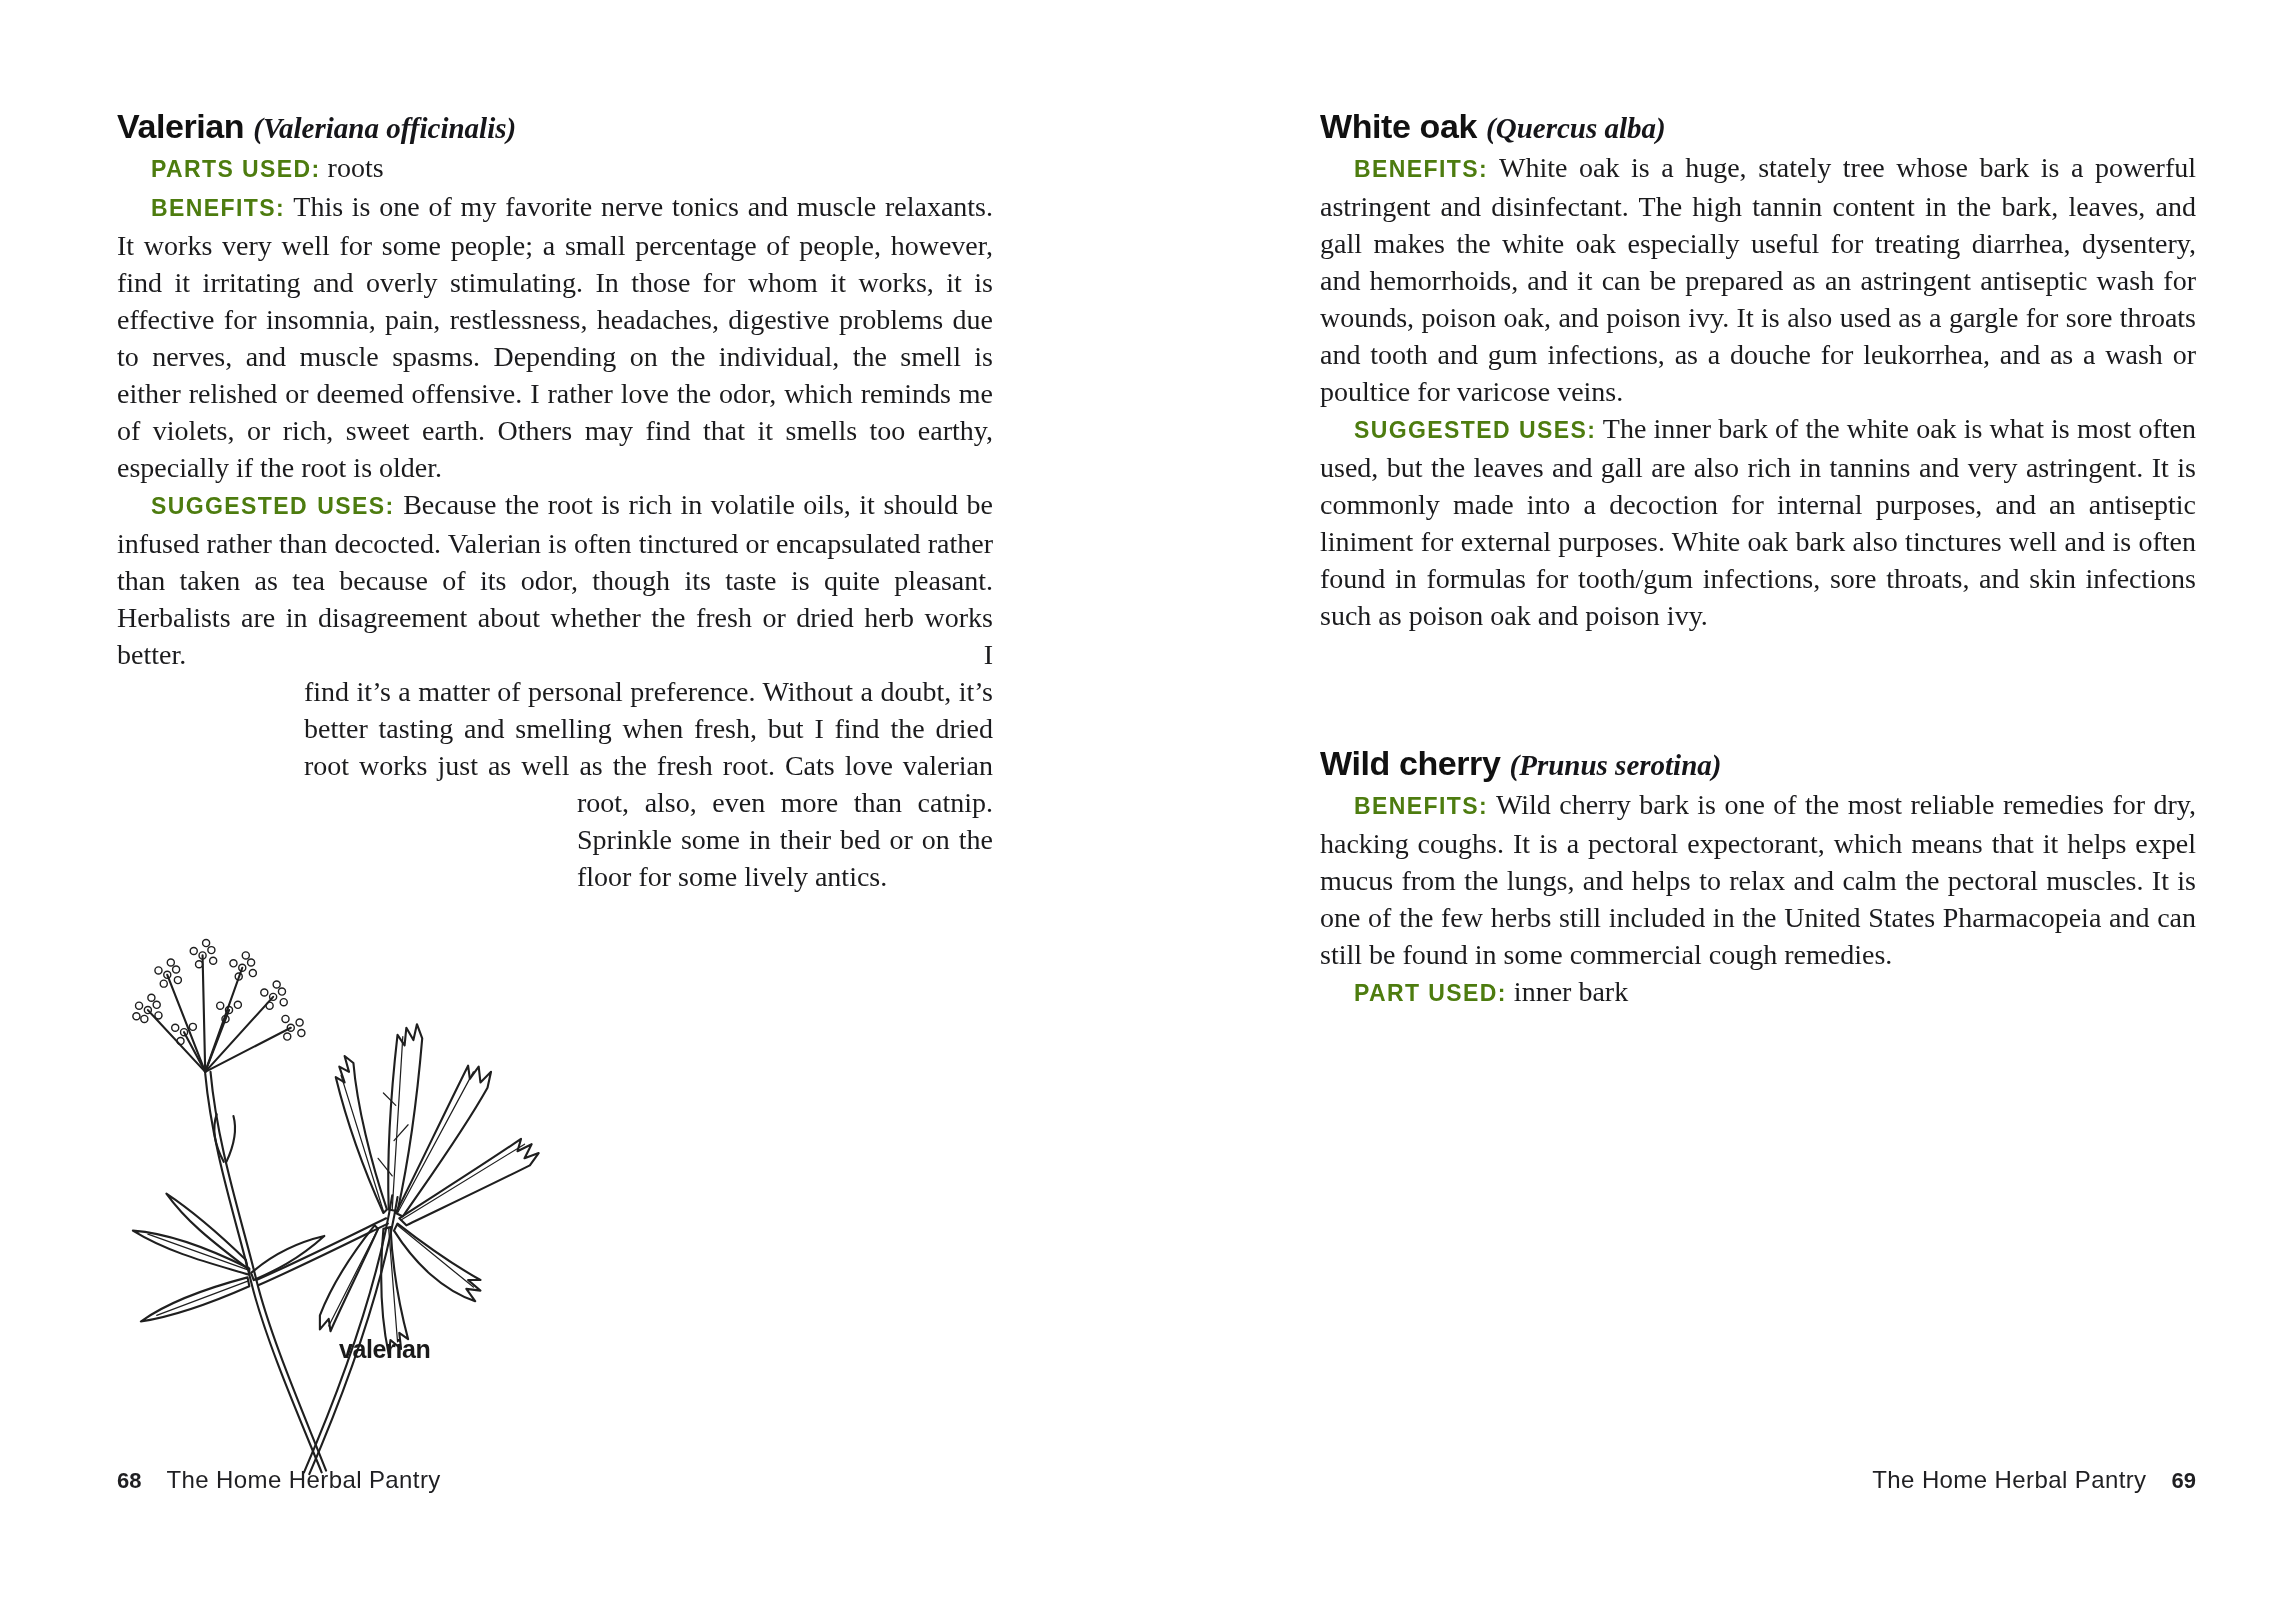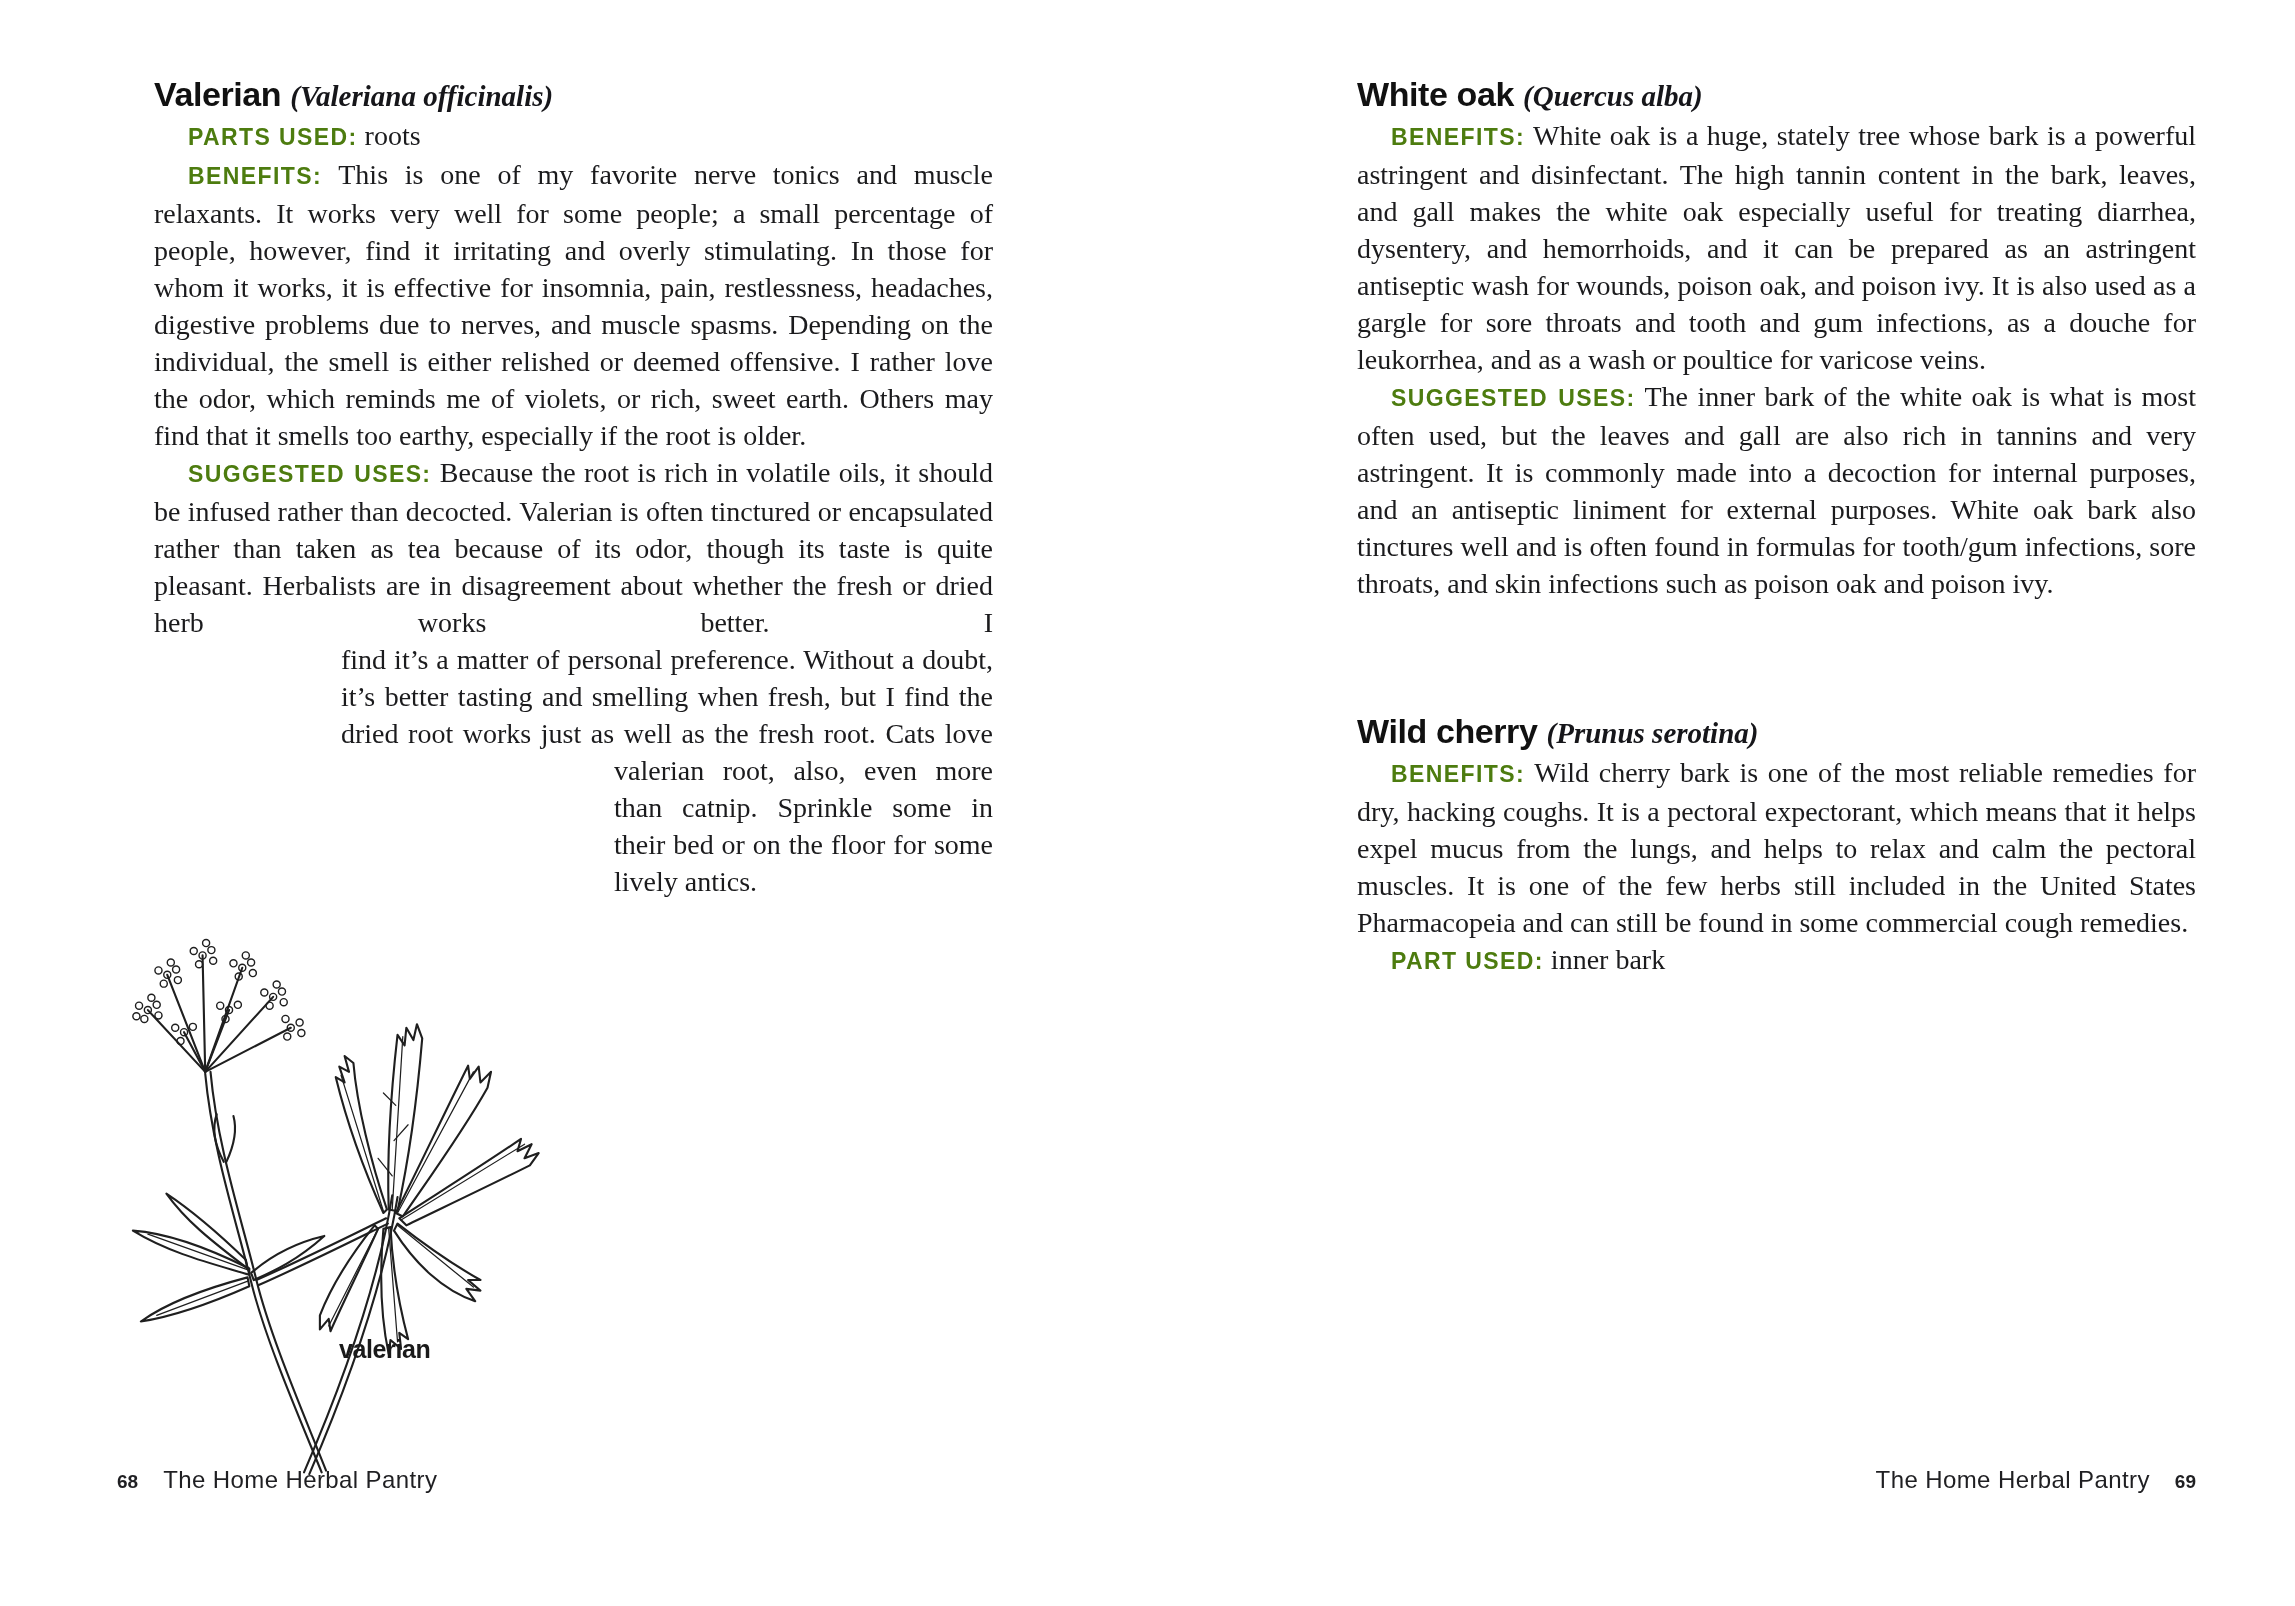--- a/index.html
+++ b/index.html
@@ -2,21 +2,21 @@
 <html style="font-size:14px"><head>
 <meta charset="utf-8">
 <style>
   * { margin:0; padding:0; box-sizing:border-box; }
   html,body { width:2295px; height:1607px; background:#ffffff; overflow:hidden; }
   body { font-family:"Liberation Serif", serif; color:#1b1b1d; }
 
   .page { position:absolute; top:0; height:1607px; }
   .page-left  { left:117px; width:876px; }
   .page-right { left:1320px; width:876px; }
-  .content { padding-top:74px;margin-left:37px; }
+  .content { padding-top:106px; }
 
   h2.entry-heading {
     font-family:"Liberation Sans", sans-serif;
     font-weight:bold; font-size:34px; line-height:41px;
     letter-spacing:-0.4px; color:#111;
   }
   h2 .latin {
     font-family:"Liberation Serif", serif;
     font-style:italic; font-weight:600; font-size:29px;
     letter-spacing:0; color:#16161a;
@@ -52,21 +52,21 @@
     position:absolute; left:222px; top:1335px;
     font-family:"Liberation Sans", sans-serif;
     font-weight:bold; font-size:25px; letter-spacing:-0.4px; color:#1a1a1a;
   }
 
   .footer {
     position:absolute; top:1466px; width:100%;
     font-family:"Liberation Sans", sans-serif;
     font-size:24px; letter-spacing:0.4px; color:#1f1f22;
   }
-  .footer .pageno { font-weight:bold; font-size:19px; letter-spacing:0; }
+  .footer .pageno { font-weight:bold; font-size:22px; letter-spacing:0; }
   .footer-left  { left:0; text-align:left; }
   .footer-right { left:0; text-align:right; }
   .footer-left .pageno  { margin-right:25px; }
   .footer-right .pageno { margin-left:25px; }
 </style>
 </head>
 <body>
 
 <div class="page page-left">
   <div class="content">

